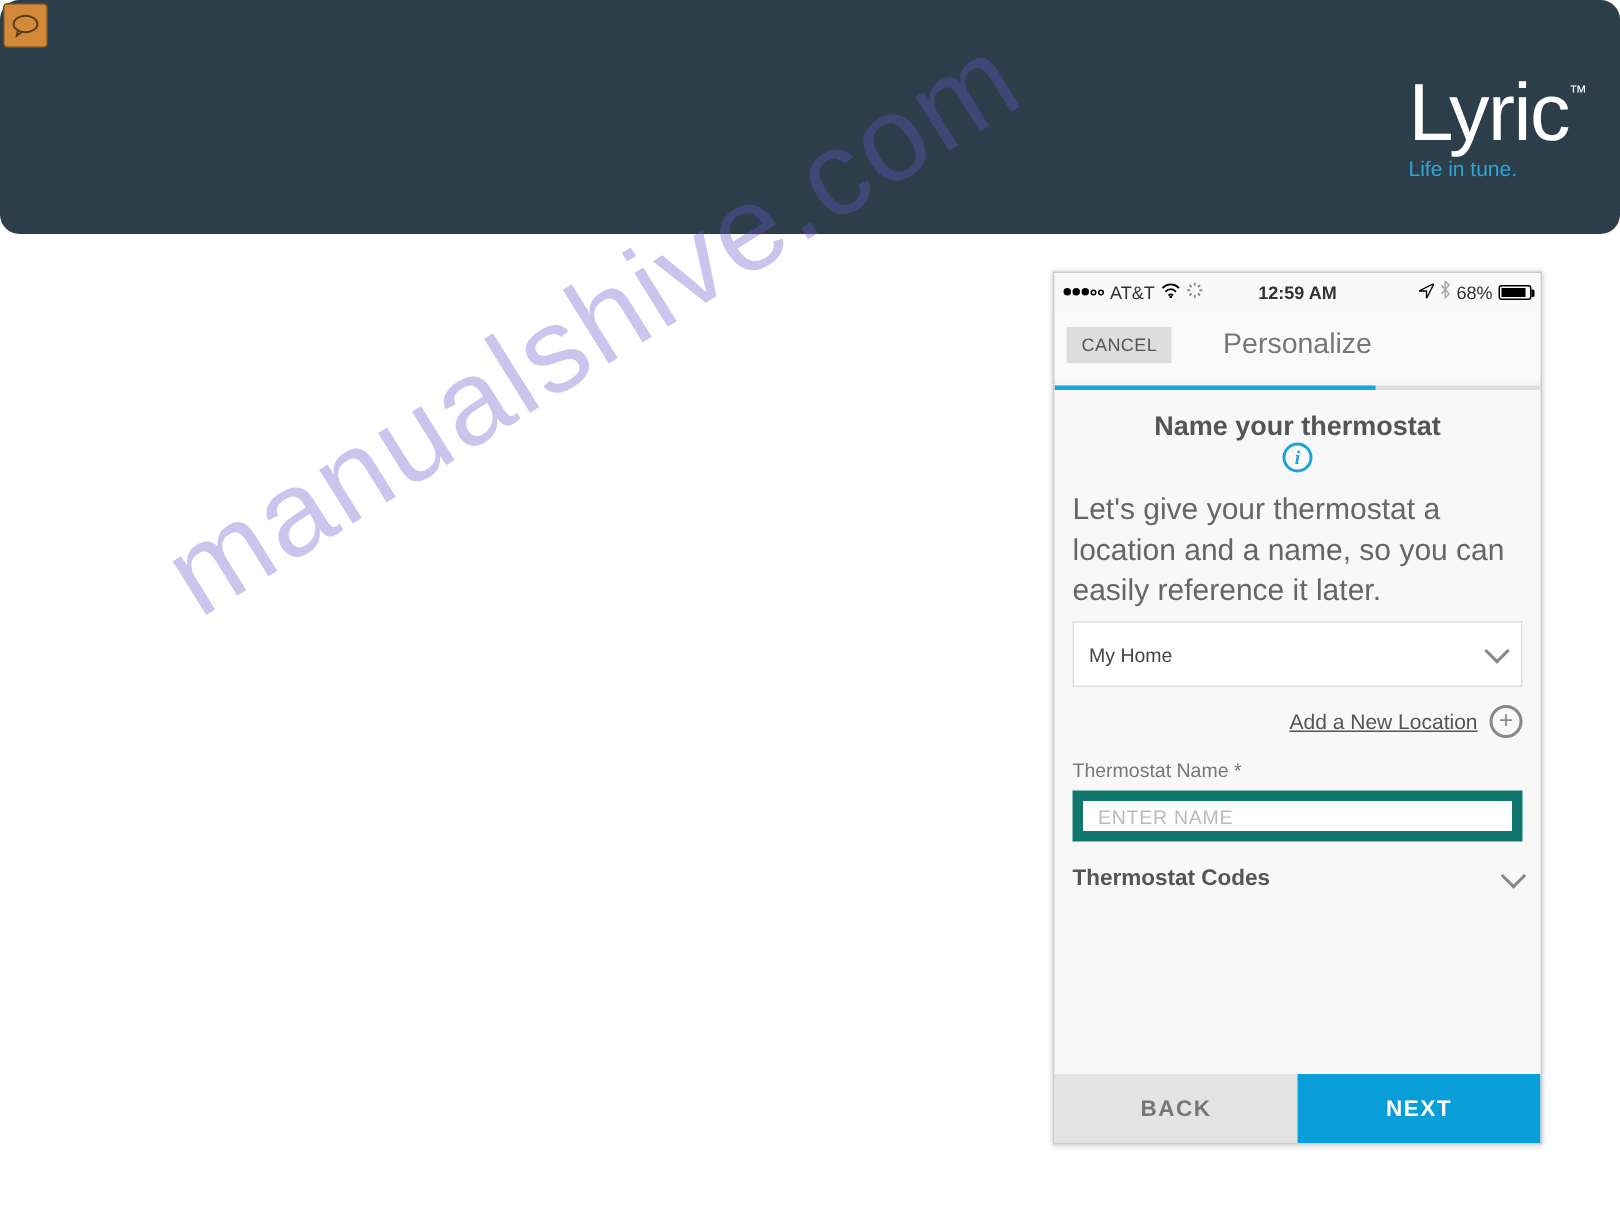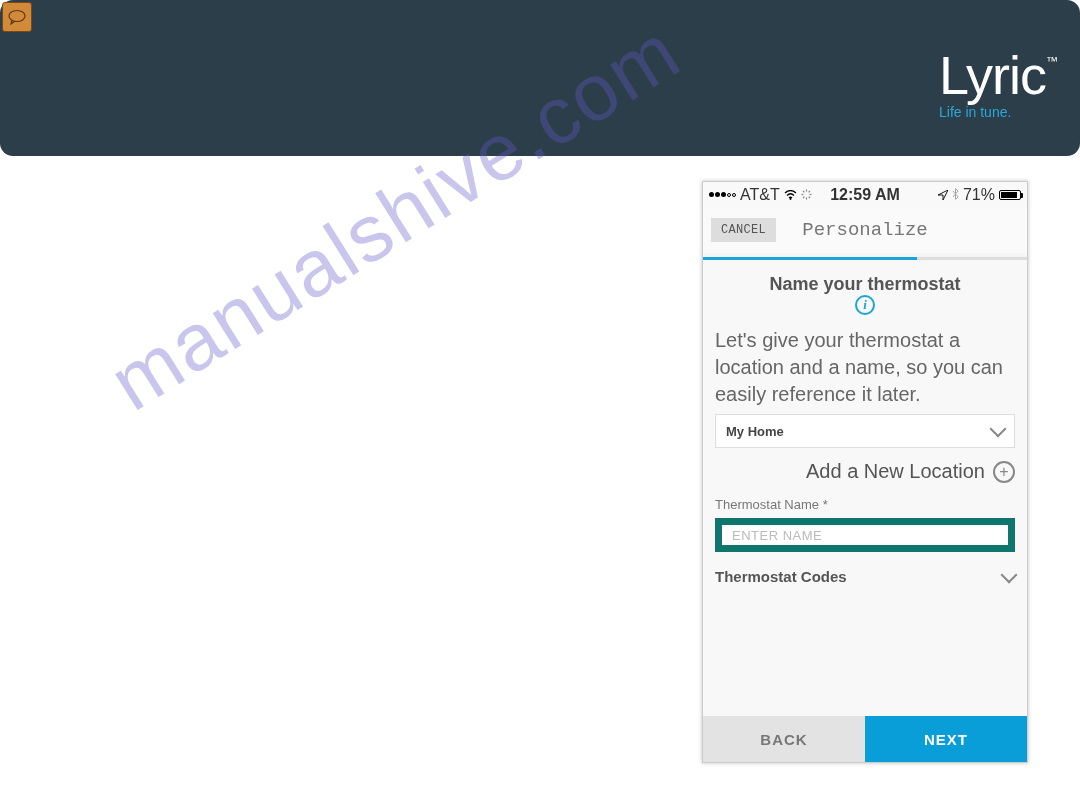--- a/index.html
+++ b/index.html
@@ -71,39 +71,38 @@
     border: 1px solid #ccc;
     box-shadow: 0 0 4px rgba(0,0,0,0.25);
     z-index: 2;
     display: flex; flex-direction: column;
     overflow: hidden;
   }
   .statusbar {
     height: 25px;
     background: #f9f9f9;
     display: flex; align-items: center;
-    font-size: 16px; color: #333;
+    font-size: 12px; color: #333;
     padding: 0 6px;
   }
   .statusbar .left { flex: 1; display: flex; align-items: center; gap: 4px; }
   .statusbar .center { flex: 1; text-align: center; font-weight: 600; }
   .statusbar .right { flex: 1; display: flex; justify-content: flex-end; align-items: center; gap: 4px; }
   .dots { display: inline-flex; gap: 1px; align-items: center; }
   .dot { width: 5px; height: 5px; border-radius: 50%; background: #000; }
   .dot.empty { background: transparent; border: 1px solid #000; width: 4px; height: 4px; }
   .battery-icon { display: inline-block; width: 22px; height: 10px; border: 1px solid #000; border-radius: 2px; position: relative; }
   .battery-icon::after { content:""; position:absolute; right:-3px; top:2px; width:2px; height:5px; background:#000; border-radius:0 1px 1px 0;}
   .battery-fill { position:absolute; left:1px; top:1px; bottom:1px; width: 80%; background:#000; }
   .navbar {
     height: 46px;
     background: #fafafa;
     display: flex; align-items: center;
     padding: 0 8px;
     position: relative;
-    font-family: Liberation Mono, monospace;
   }
   .cancel-chip {
     background: #ddd;
     padding: 5px 10px;
     font-size: 12px;
     color: #555;
     letter-spacing: 0.3px;
   }
   .nav-title {
     position: absolute;
@@ -125,31 +124,31 @@
   .info-circle {
     width: 20px; height: 20px; border: 2px solid #1ba4d8; border-radius: 50%;
     display:flex; align-items:center; justify-content:center;
     color:#1ba4d8; font-size:13px; font-weight:600; font-style: italic; font-family: Georgia, serif;
   }
   .section-desc { font-size: 20px; color: #666; margin-top: 12px; line-height: 1.35; }
   .field-label { font-size: 13px; color: #777; margin-top: 14px; }
   .select-box {
     margin-top: 6px;
     background: #fff; border: 1px solid #ddd;
-    height: 34px; display:flex; align-items:center; justify-content:space-between;
-    padding: 0 10px; font-size: 13px; color:#444;font-weight:bold;
+    height: 44px; display:flex; align-items:center; justify-content:space-between;
+    padding: 0 10px; font-size: 13px; color:#444;
   }
   .chevron-down-thin {
     width: 12px; height: 12px;
     border-right: 2px solid #888; border-bottom: 2px solid #888;
     transform: rotate(45deg);
     margin-top: -4px;
   }
   .add-row { display:flex; align-items:center; justify-content:flex-end; gap:8px; margin-top:12px; }
-  .add-text { font-size:20px; color:#555; }
+  .add-text { font-size:14px; color:#555;text-decoration:underline; }
   .plus-circle {
     width:22px; height:22px; border:2px solid #888; border-radius:50%;
     display:flex; align-items:center; justify-content:center; color:#888; font-size:16px; line-height:1;
   }
   .text-input {
     margin-top:6px; width:100%; height:34px; border:7px solid #0f766e; background:#fff;
     padding: 0 10px; font-size:13px; color:#444;
   }
   .text-input::placeholder { color:#bbb; letter-spacing:0.5px; }
   .codes-row { display:flex; align-items:center; justify-content:space-between; margin-top:16px; }
@@ -218,21 +217,21 @@
       <span>
         <svg width="10" height="10" viewBox="0 0 10 10">
             <path d="M0 5 L10 0 L5 10 L5 5 Z" fill="none" stroke="#000" stroke-width="0.9"></path>
           </svg>
       </span>
       <span style="color:#aaa;">
         <svg width="7" height="12" viewBox="0 0 7 12">
             <path d="M1 3 L6 9 L3.5 11.5 L3.5 0.5 L6 3 L1 9" fill="none" stroke="#aaa" stroke-width="1"></path>
           </svg>
       </span>
-      <span>71%</span>
+      <span>68%</span>
       <span class="battery-icon">
           <span class="battery-fill"></span>
         </span>
     </div>
   </div>
 
   <div class="navbar">
     <div class="cancel-chip">CANCEL</div>
     <div class="nav-title">Personalize</div>
   </div>

